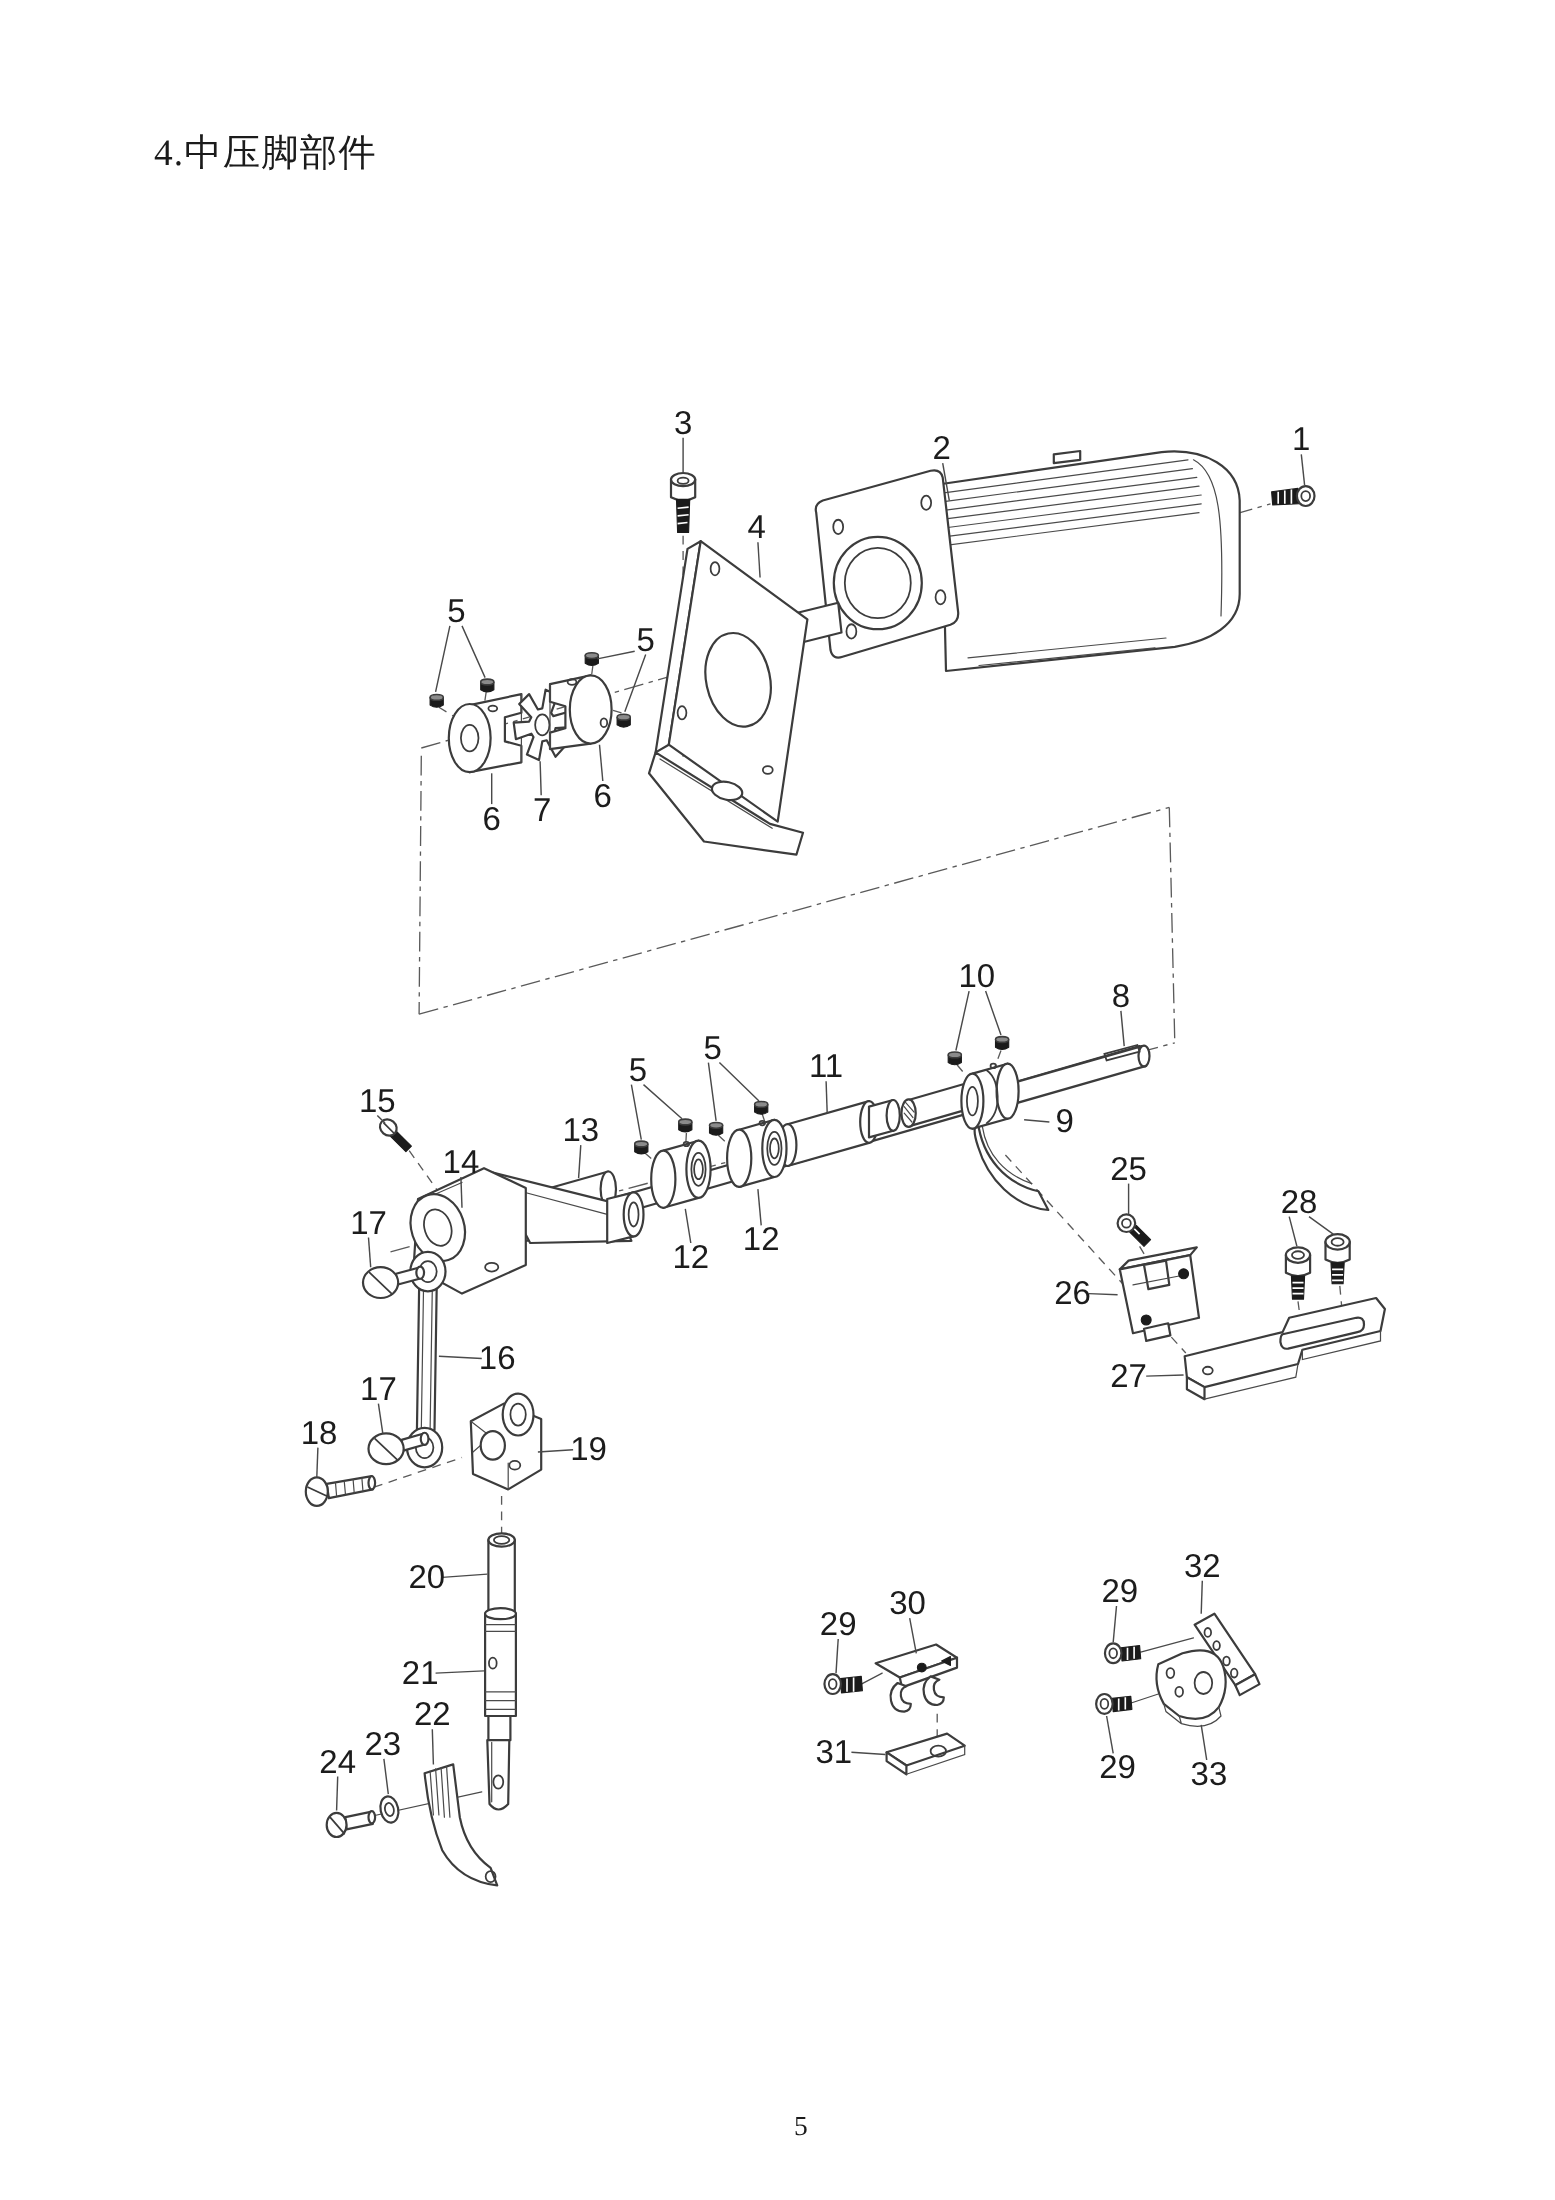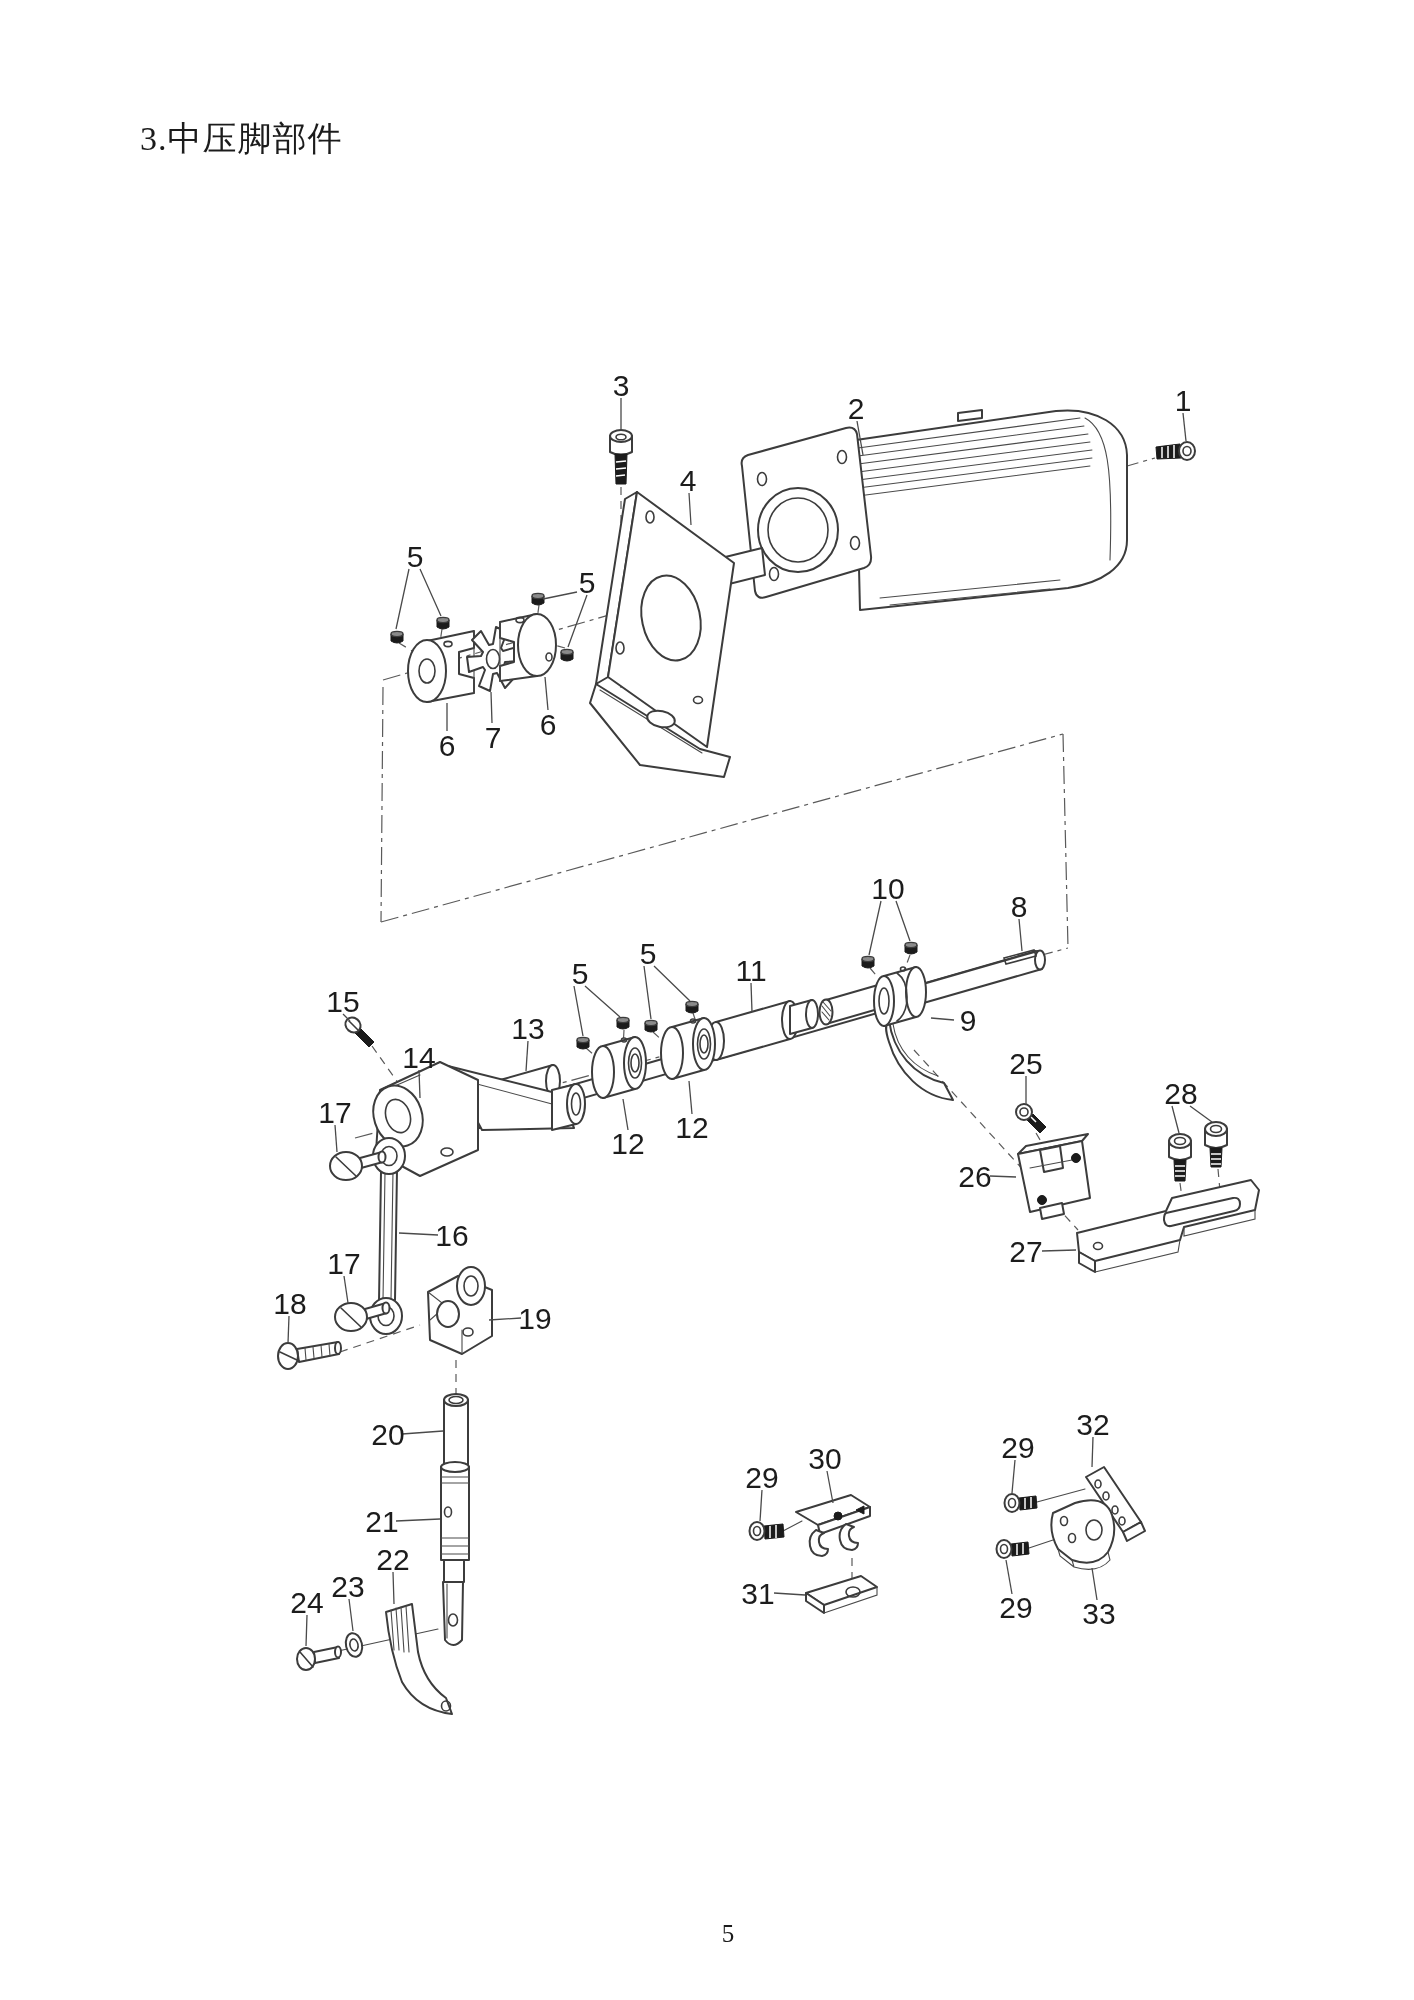--- a/index.html
+++ b/index.html
@@ -25,21 +25,21 @@
   .dashl{fill:none;stroke:#5a5a5a;stroke-width:1.2;stroke-dasharray:8 6;}
   .cdash{fill:none;stroke:#5a5a5a;stroke-width:1.2;stroke-dasharray:18 5 4 5;}
   .wt {fill:none;stroke:#ffffff;stroke-width:1.5;}
   .plabel{font-family:"Liberation Sans",sans-serif;font-size:30px;fill:#1c1c1c;
     text-anchor:middle;dominant-baseline:central;}
 </style>
 </head>
 <body>
 
 <div id="page">
-  <div id="doc-title">3.中压脚部件</div>
+  <div id="doc-title">4.中压脚部件</div>
 
   <svg id="diagram-svg" width="1414" height="2000" viewBox="0 0 1414 2000" xmlns="http://www.w3.org/2000/svg">
 
     <g>
       <path class="cdash" d="M383,680 L1155,458"></path>
       <path class="cdash" d="M383,687 L381,922"></path>
       <path class="cdash" d="M381,922 L1063,734"></path>
       <path class="cdash" d="M1063,734 L1068,948"></path>
       <path class="cdash" d="M355,1138 L1068,948"></path>
     </g>

